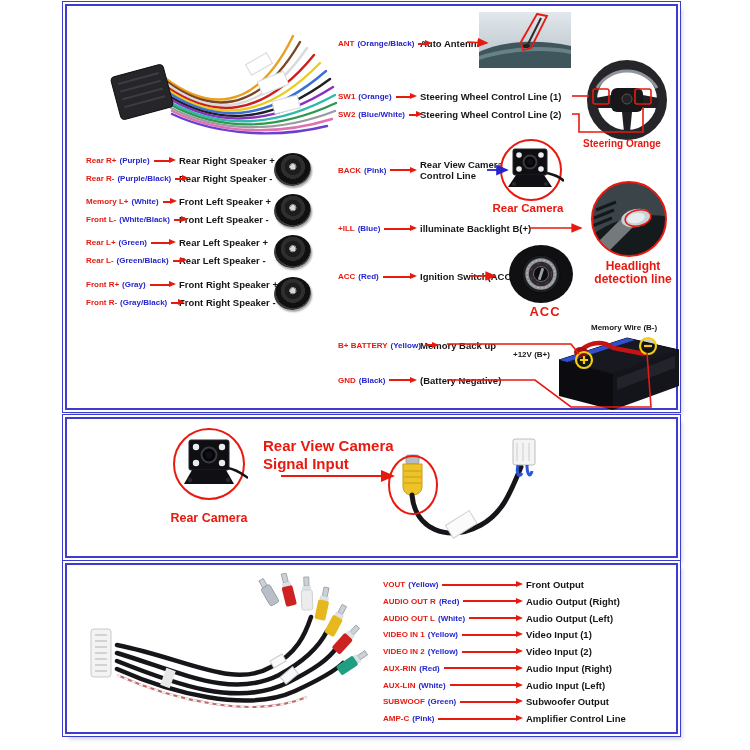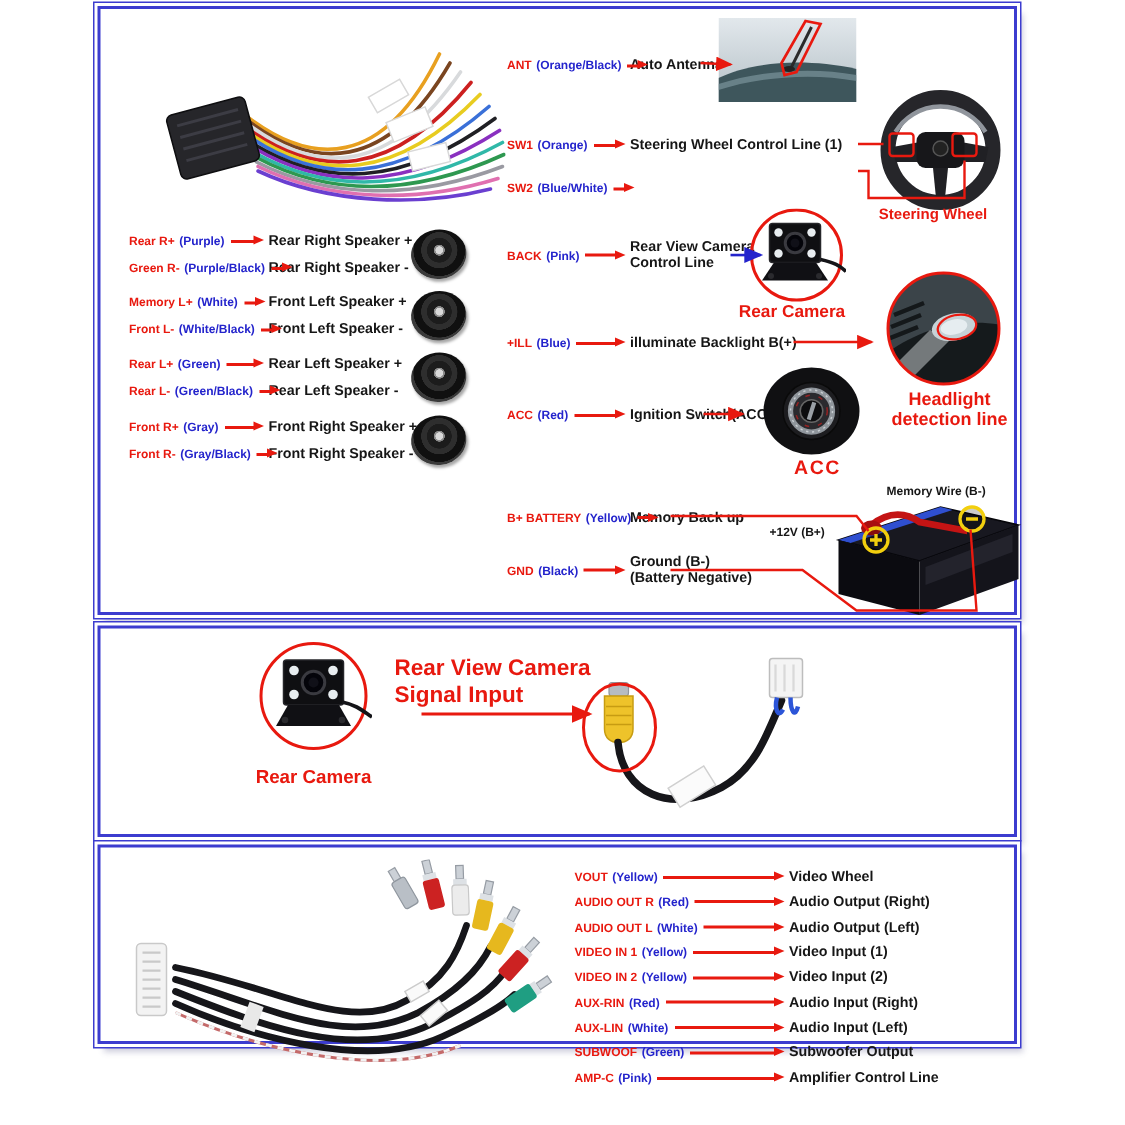--- a/index.html
+++ b/index.html
@@ -3,21 +3,21 @@
 <meta charset="utf-8">
 <style>
   html,body{margin:0;padding:0;background:#fff;}
   .canvas{position:relative;width:750px;height:750px;background:#fff;overflow:hidden;
           font-family:"Liberation Sans",sans-serif;}
   .panel{position:absolute;left:65px;width:613px;box-sizing:border-box;background:#fff;
          border:2px solid #3c3ccf;
          box-shadow:0 0 0 2px #ffffff,0 0 0 3px #3c3ccf,4px 5px 4px rgba(90,90,140,.30);}
   #panel1{top:4px;height:406px;}
   #panel2{top:417px;height:141px;}
-  #panel3{top:563px;height:133px;}
+  #panel3{top:563px;height:171px;}
   .row{position:absolute;display:grid;align-items:center;height:13px;}
   .left-row{left:19px;grid-template-columns:93px 1fr;width:232px;}
   .right-row{left:271px;grid-template-columns:82px 1fr;width:334px;}
   .brow{display:grid;grid-template-columns:143px 1fr;height:13px;align-items:center;}
   .lbl{display:flex;align-items:center;font-weight:bold;font-size:8px;white-space:nowrap;}
   .wname{color:#e8190f;margin-right:3px;}
   .wcolor{color:#2424cc;}
   .arr{position:relative;height:2px;background:currentColor;color:#e8190f;flex:1;min-width:8px;
        margin:0 9px 0 4px;align-self:center;}
   .arr::after{content:"";position:absolute;right:-6px;top:-2.5px;border-left:7px solid currentColor;
@@ -71,21 +71,21 @@
     <div class="row left-row" style="top:148px">
       <span class="lbl">
           <span class="wname">Rear R+</span>
           <span class="wcolor">(Purple)</span>
           <span class="arr"></span>
         </span>
       <span class="desc">Rear Right Speaker +</span>
     </div>
     <div class="row left-row" style="top:166px">
       <span class="lbl">
-          <span class="wname">Green R-</span>
+          <span class="wname">Rear R-</span>
           <span class="wcolor">(Purple/Black)</span>
           <span class="arr"></span>
         </span>
       <span class="desc">Rear Right Speaker -</span>
     </div>
     <div class="row left-row" style="top:189px">
       <span class="lbl">
           <span class="wname">Memory L+</span>
           <span class="wcolor">(White)</span>
           <span class="arr"></span>
@@ -147,26 +147,27 @@
       <span class="desc">Auto Antenna</span>
     </div>
     <div class="row right-row" style="top:84px">
       <span class="lbl">
           <span class="wname">SW1</span>
           <span class="wcolor">(Orange)</span>
           <span class="arr"></span>
         </span>
       <span class="desc">Steering Wheel Control Line (1)</span>
     </div>
-    <div class="row right-row" style="top:113px">
+    <div class="row right-row" style="top:102px">
       <span class="lbl">
           <span class="wname">SW2</span>
           <span class="wcolor">(Blue/White)</span>
           <span class="arr"></span>
         </span>
+      <span class="desc">Steering Wheel Control Line (2)</span>
     </div>
     <div class="row right-row" style="top:153px;height:22px">
       <span class="lbl">
           <span class="wname">BACK</span>
           <span class="wcolor">(Pink)</span>
           <span class="arr"></span>
         </span>
       <span class="d2">
           <span>Rear View Camera</span>
           <span>Control Line</span>
@@ -198,21 +199,20 @@
           <span>Memory Back up</span>
         </span>
     </div>
     <div class="row right-row" style="top:363px;height:22px">
       <span class="lbl">
           <span class="wname">GND</span>
           <span class="wcolor">(Black)</span>
           <span class="arr"></span>
         </span>
       <span class="d2">
-          <span>Ground (B-)</span>
           <span>(Battery Negative)</span>
         </span>
     </div>
 
     <svg class="abs" style="left:412px;top:6px" width="92" height="56" viewBox="0 0 92 56">
       <defs>
           <linearGradient id="sky" x1="0" y1="0" x2="0" y2="1">
         <stop offset="0" stop-color="#e2e8ec"></stop>
             <stop offset="1" stop-color="#b4bfc6"></stop>
           </linearGradient>
@@ -227,21 +227,21 @@
 
     <svg class="abs" style="left:514px;top:52px" width="92" height="84" viewBox="0 0 92 84">
       <circle cx="46" cy="42" r="35" fill="none" stroke="#26262a" stroke-width="10"></circle>
       <path d="M16,30 A35,35 0 0 1 76,30" fill="none" stroke="#90959c" stroke-width="3"></path>
       <path d="M14,40 L36,36 L36,50 L16,50 Z" fill="#202024"></path>
       <path d="M78,40 L56,36 L56,50 L76,50 Z" fill="#202024"></path>
       <path d="M41,54 L51,54 L49,74 L43,74 Z" fill="#202024"></path>
       <rect x="30" y="30" width="32" height="24" rx="6" fill="#17171a"></rect>
       <circle cx="46" cy="41" r="5" fill="#222" stroke="#555"></circle>
     </svg>
-    <div class="cap" style="left:555px;top:132px;font-size:10px">Steering Wheel</div>
+    <div class="cap" style="left:555px;top:132px;font-size:10px">Steering Orange</div>
 
     <svg class="abs" style="left:431px;top:133px" width="66" height="64" viewBox="0 0 66 64">
       <circle cx="33" cy="31" r="30" fill="none" stroke="#e8190f" stroke-width="2"></circle>
       <rect x="15" y="10" width="34" height="26" rx="2" fill="#0f0f12" stroke="#26262a"></rect>
       <circle cx="21" cy="16" r="2.8" fill="#e8edf0"></circle>
         <circle cx="43" cy="16" r="2.8" fill="#e8edf0"></circle>
       <circle cx="21" cy="30" r="2.8" fill="#e8edf0"></circle>
         <circle cx="43" cy="30" r="2.8" fill="#e8edf0"></circle>
       <circle cx="32" cy="23" r="6.5" fill="#04040a" stroke="#3a3a40" stroke-width="2"></circle>
       <circle cx="32" cy="23" r="3" fill="#101018"></circle>
@@ -424,21 +424,21 @@
       </g>
     </svg>
 
     <div id="rca-rows" class="abs" style="left:316px;top:13px;width:292px;height:147px;display:flex;flex-direction:column;justify-content:space-between">
       <div class="brow">
         <span class="lbl">
             <span class="wname">VOUT</span>
             <span class="wcolor">(Yellow)</span>
             <span class="arr"></span>
           </span>
-        <span class="desc">Video Wheel</span>
+        <span class="desc">Front Output</span>
       </div>
       <div class="brow">
         <span class="lbl">
             <span class="wname">AUDIO OUT R</span>
             <span class="wcolor">(Red)</span>
             <span class="arr"></span>
           </span>
         <span class="desc">Audio Output (Right)</span>
       </div>
       <div class="brow">

